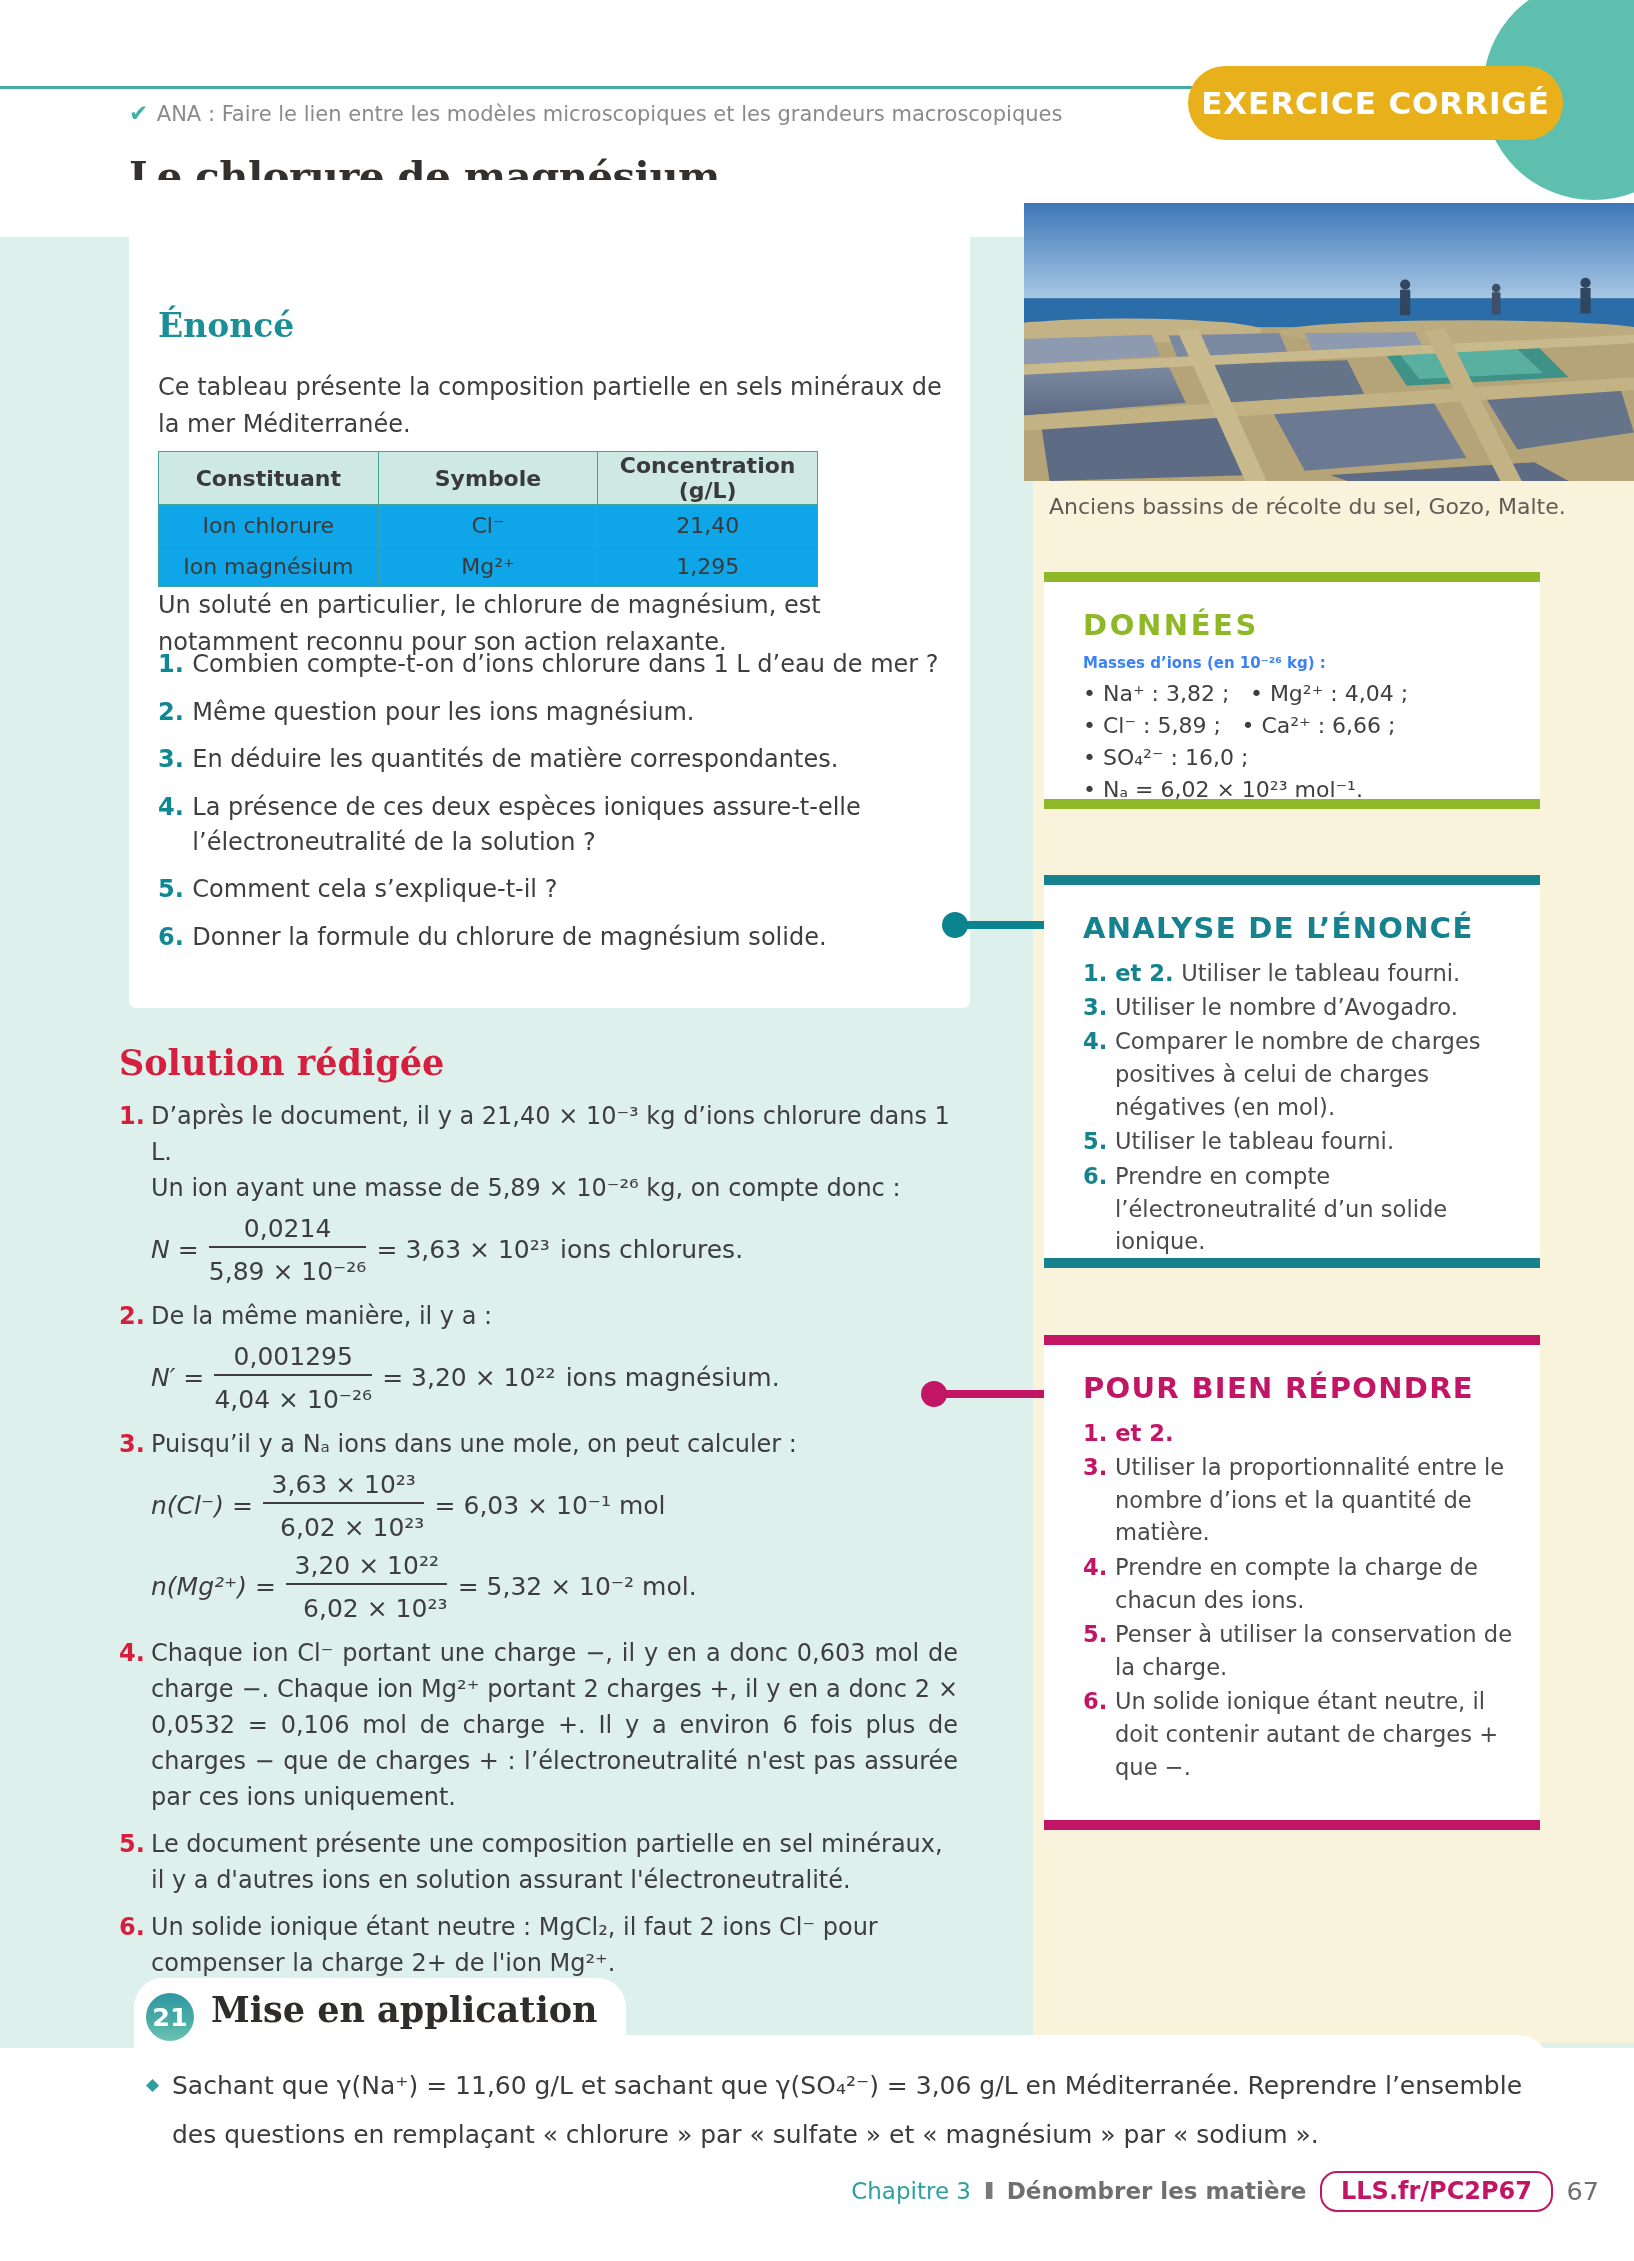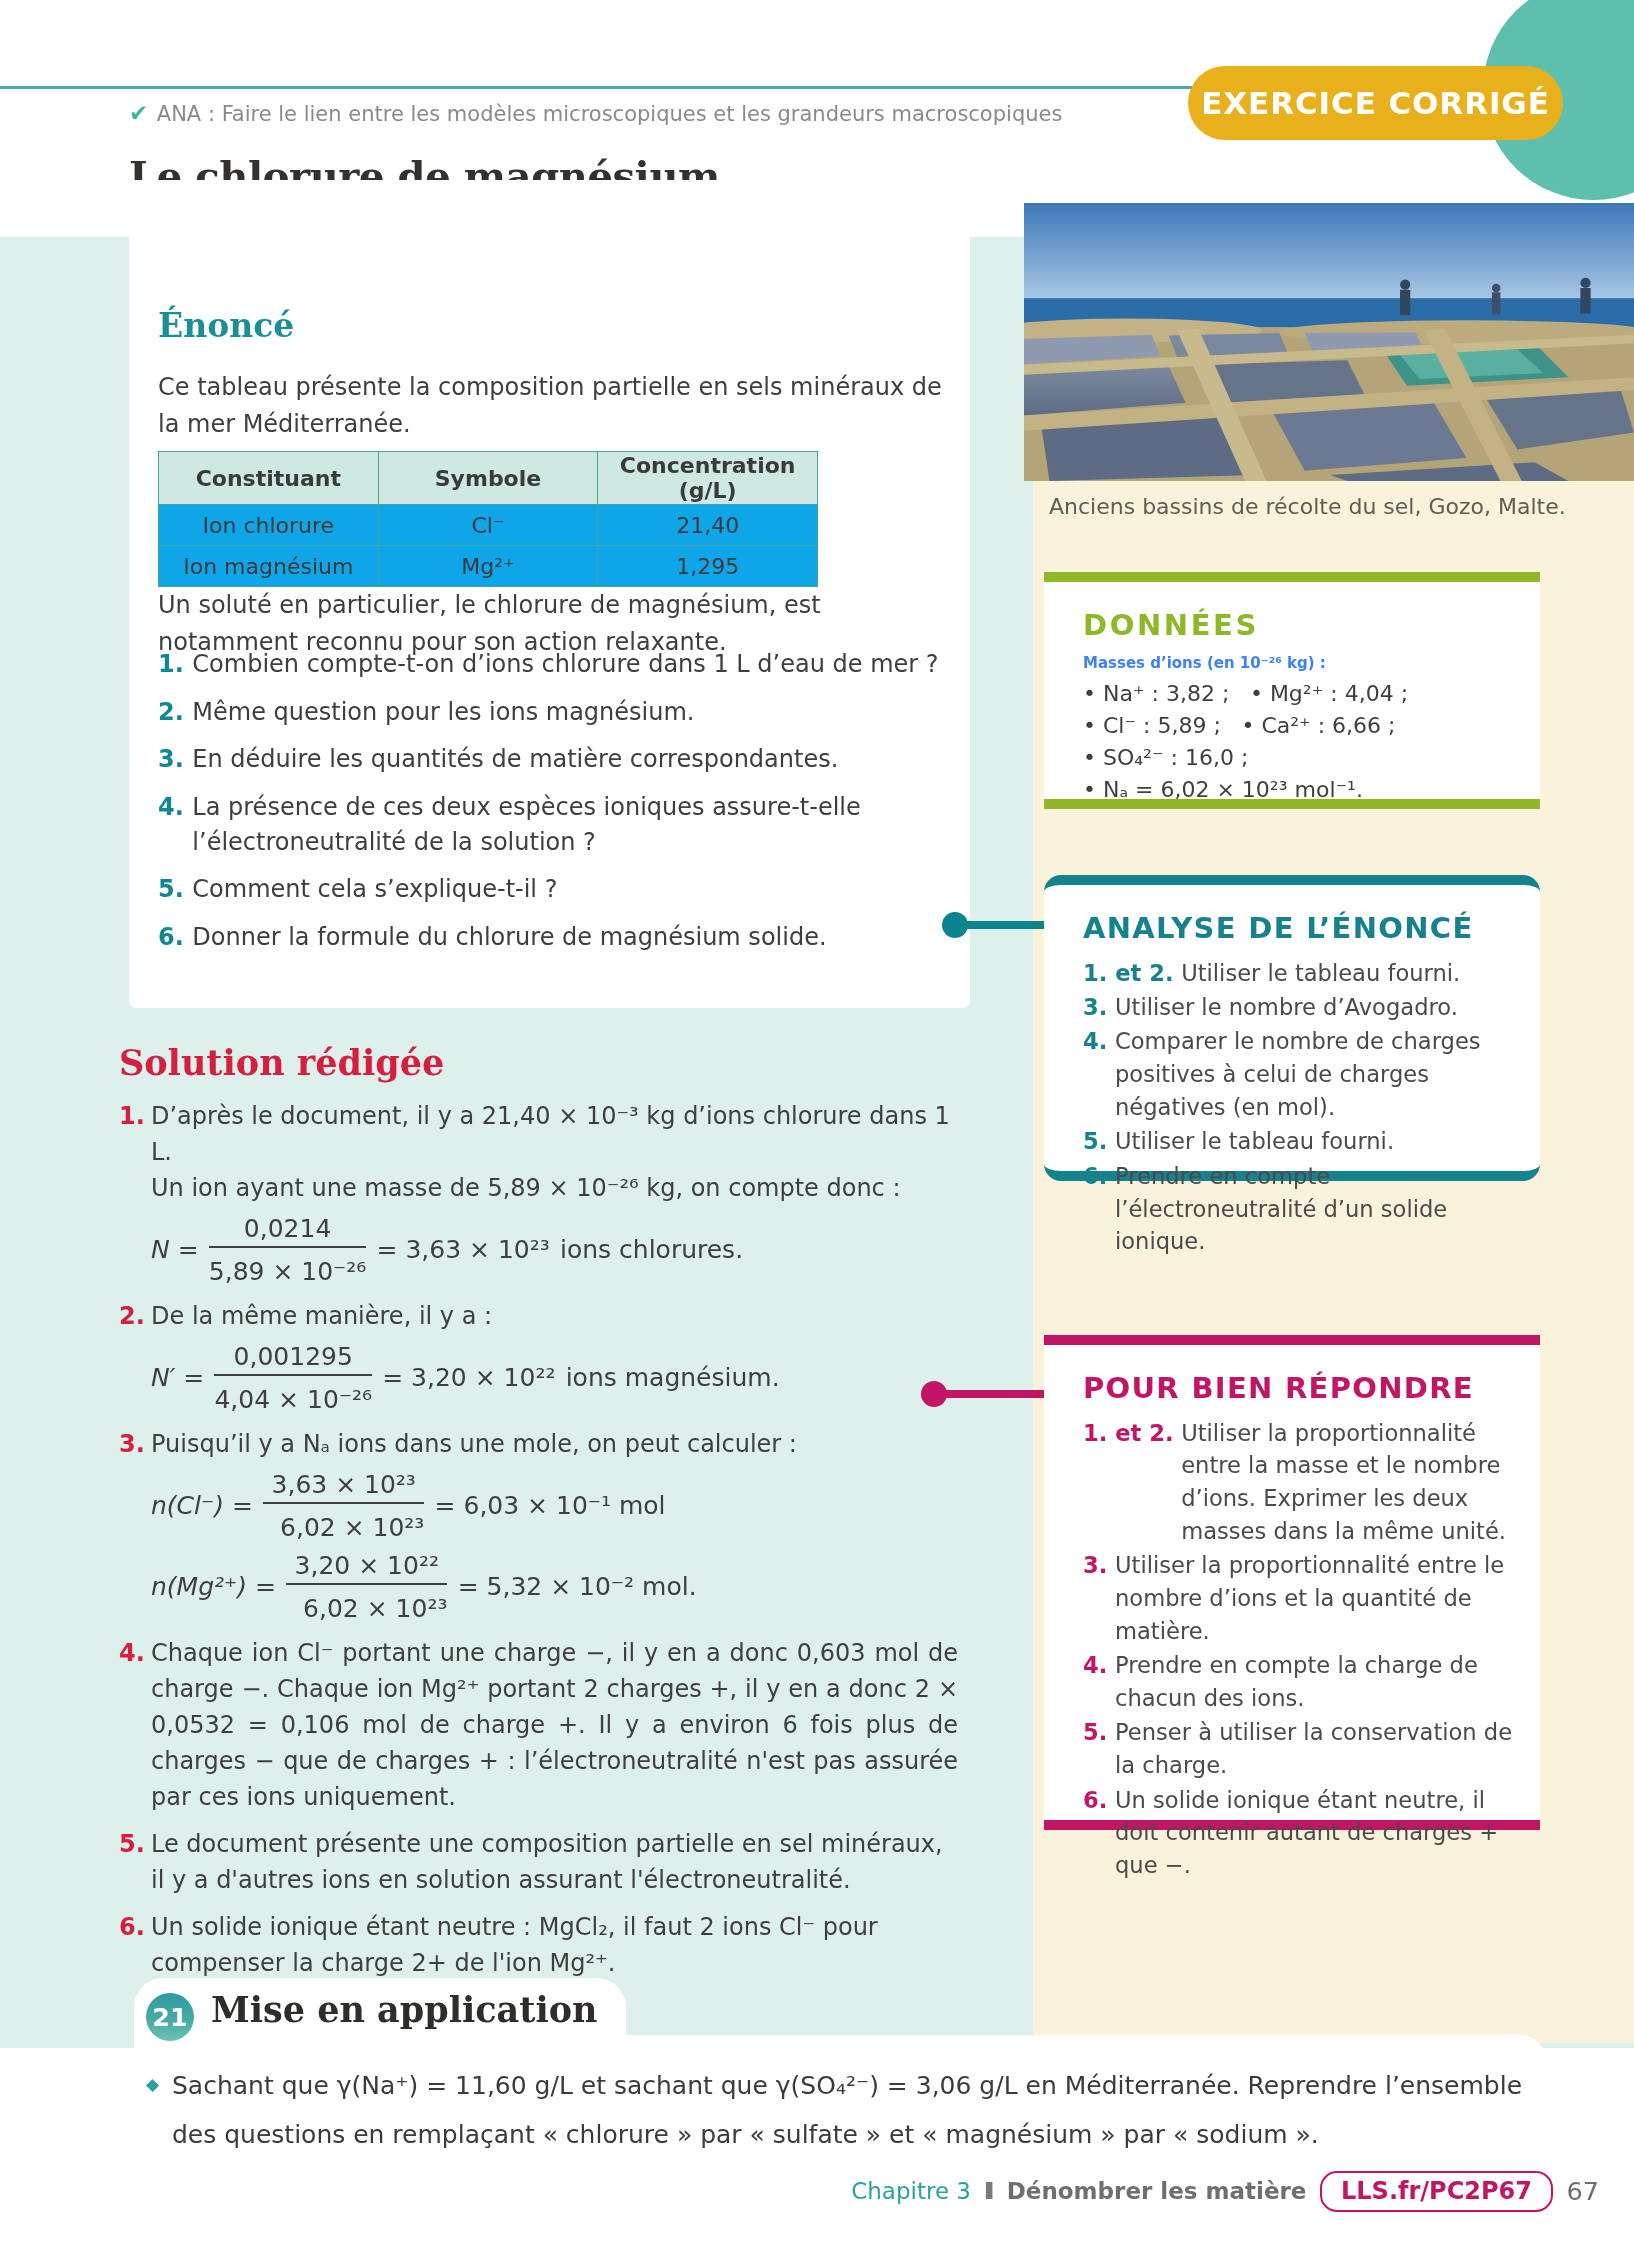--- a/index.html
+++ b/index.html
@@ -43,21 +43,21 @@
   .conn{height:7.7px;}
   .conn.teal{left:956px;top:921px;width:89px;background:#0c8490;}
   .conn.pink{left:935px;top:1390px;width:109px;background:#c31566;}
   .dot{width:26px;height:26px;border-radius:50%;}
   .dot.teal{left:942px;top:912px;background:#0c8490;}
   .dot.pink{left:921px;top:1381px;background:#c31566;}
 
   
   .sidebox{left:1044px;width:496px;background:#ffffff;box-sizing:border-box;padding:17px 24px 13.6px 39px;}
   .box-donnees{top:572px;height:237px;border-top:10.2px solid #8eb827;border-bottom:10.2px solid #8eb827;}
-  .box-analyse{top:875px;height:306px;border-top:10.2px solid #15828e;border-bottom:10.2px solid #15828e;border-radius:17px;}
+  .box-analyse{top:875px;height:393px;border-top:10.2px solid #15828e;border-bottom:10.2px solid #15828e;}
   .box-pour{top:1335px;height:495px;border-top:10.2px solid #c31566;border-bottom:10.2px solid #c31566;}
   .box-h{font-size:29px;font-weight:bold;letter-spacing:1.3px;margin:8.5px 0 12px 0;}
   .box-h.green{color:#8eb827;letter-spacing:2.6px;}
   .box-h.teal{color:#15828e;}
   .box-h.pink{color:#c31566;}
   .d-sub{font-size:15px;font-weight:bold;color:#3b82f6;margin-bottom:6.8px;}
   .d-items{font-size:22px;color:#3f3f3f;line-height:1.45;}
   .d-item{display:inline-block;margin-right:13.6px;}
   .srow{display:flex;font-size:22.6px;line-height:1.45;color:#4a4a4a;margin-bottom:1.7px;}
   .snum{font-weight:bold;flex:none;margin-right:7.7px;}
@@ -240,21 +240,20 @@
   <div class="srow">
       <span class="snum teal">6.</span>
       <span>Prendre en compte l’électroneutralité d’un solide ionique.</span>
     </div>
 </div>
 
 <div class="abs sidebox box-pour">
   <div class="box-h pink">POUR BIEN RÉPONDRE</div>
   <div class="srow">
       <span class="snum pink">1. et 2.</span>
-      <span>Utiliser la proportionnalité entre la masse et le nombre d’ions. Exprimer les deux masses dans la même unité.</span>
     </div>
   <div class="srow">
       <span class="snum pink">3.</span>
       <span>Utiliser la proportionnalité entre le nombre d’ions et la quantité de matière.</span>
     </div>
   <div class="srow">
       <span class="snum pink">4.</span>
       <span>Prendre en compte la charge de chacun des ions.</span>
     </div>
   <div class="srow">

